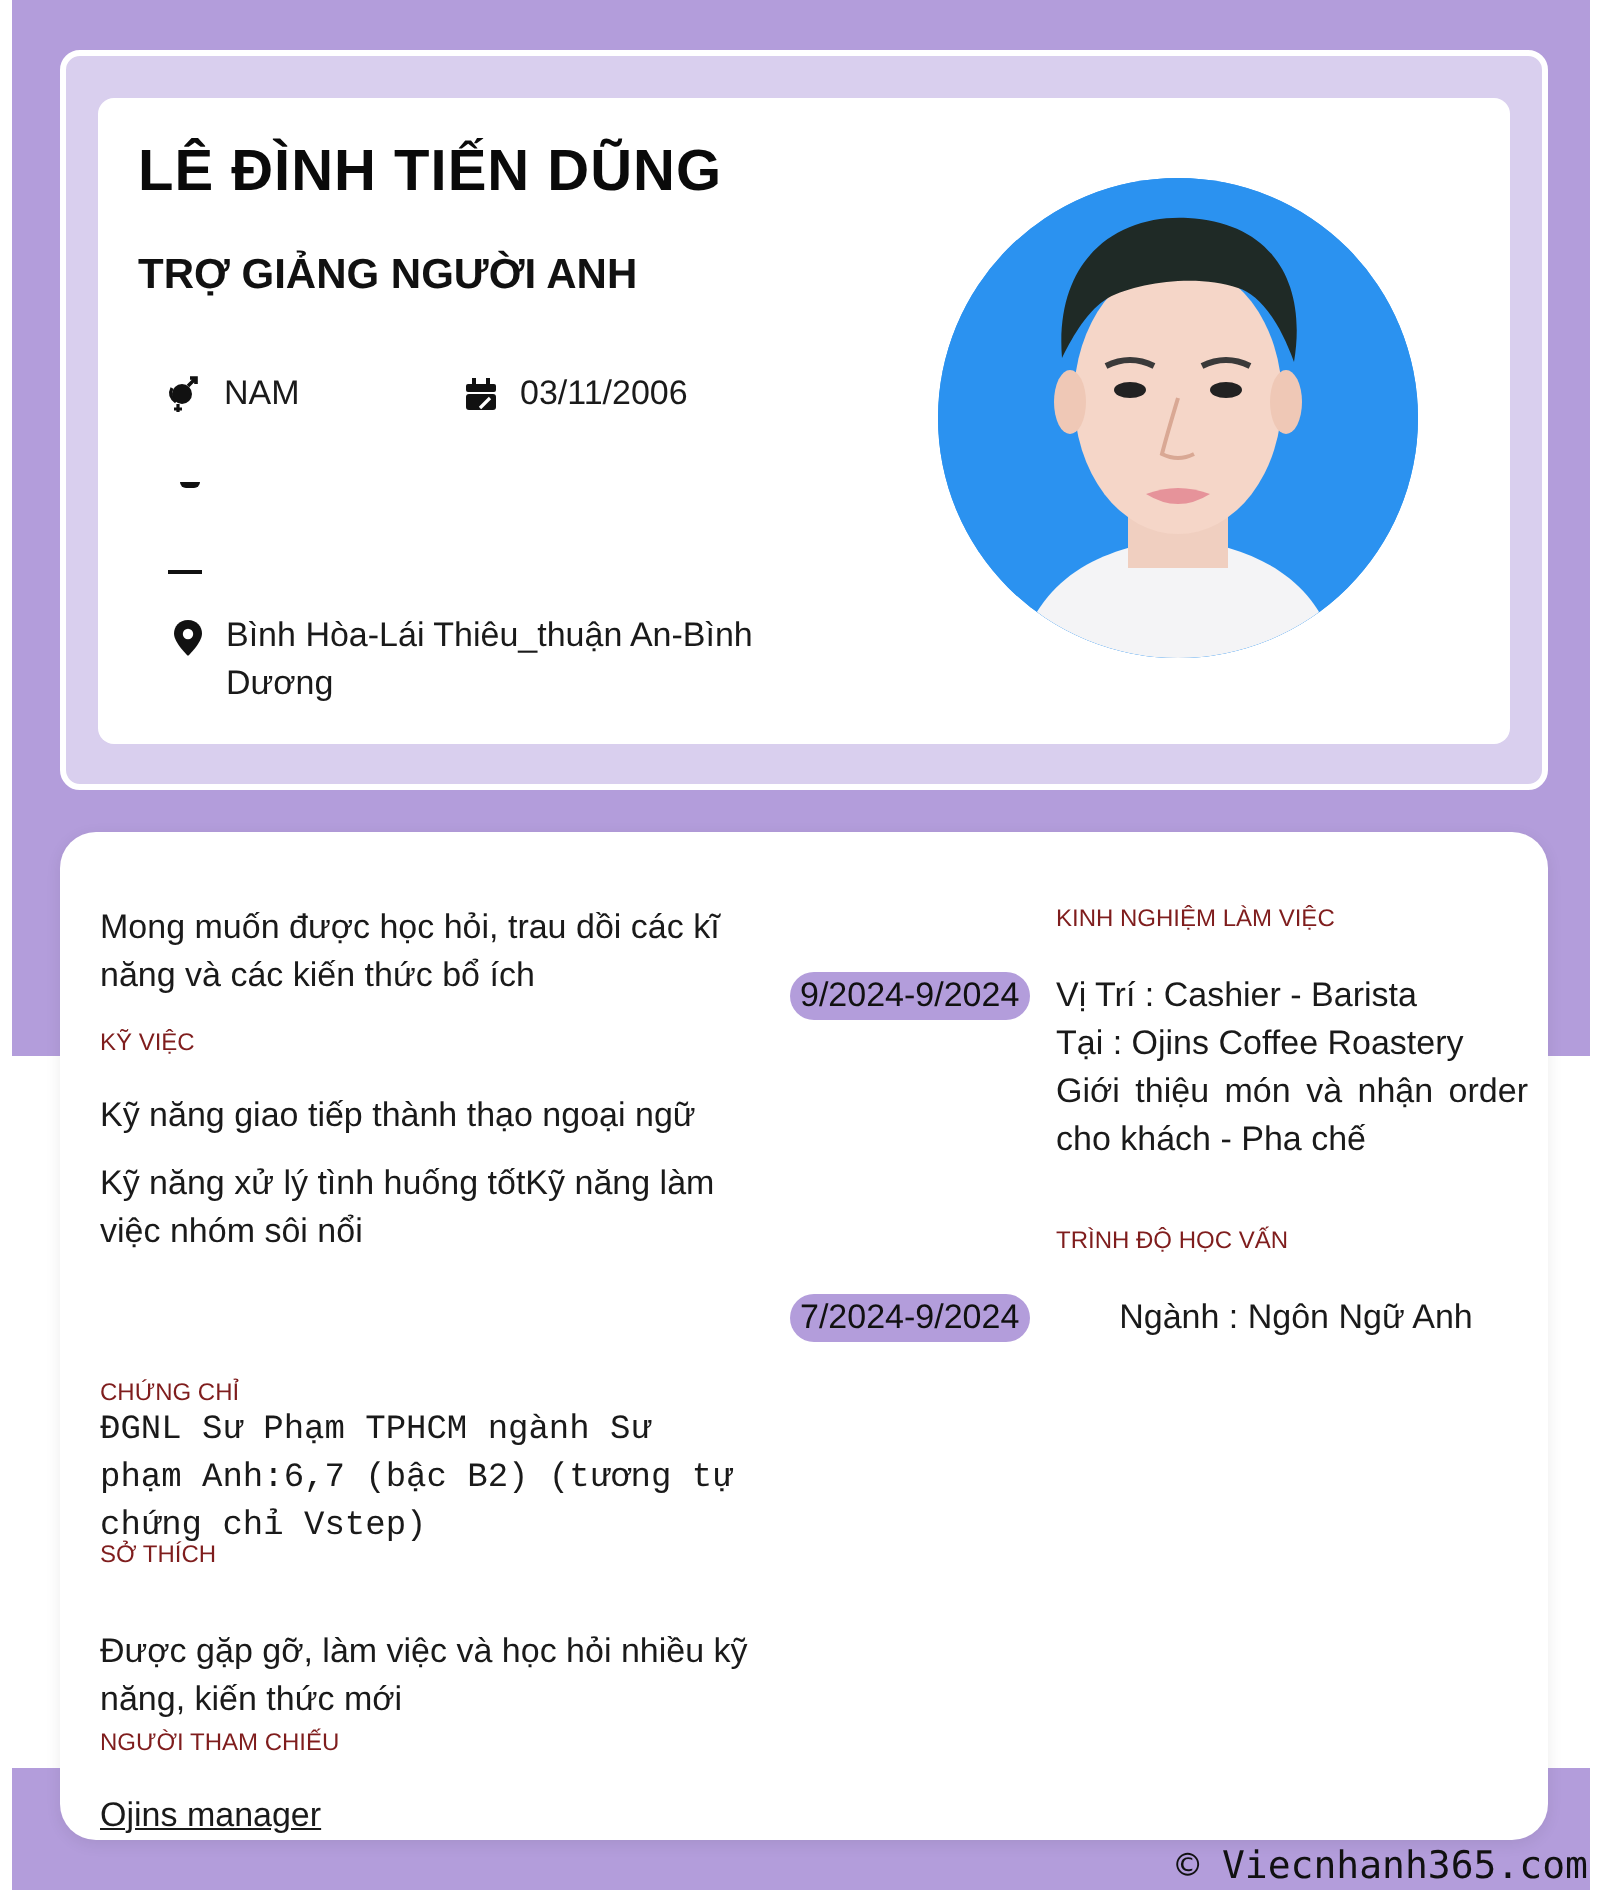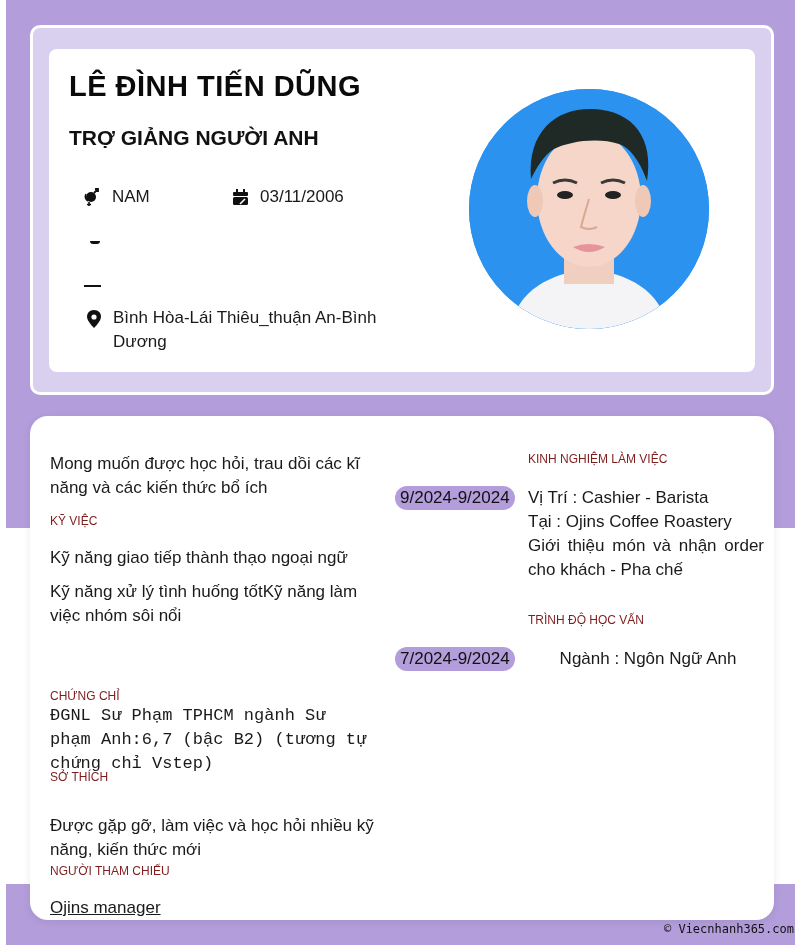--- a/index.html
+++ b/index.html
@@ -48,21 +48,21 @@
   .abs { position: absolute; }
 
   .right-col { position: absolute; left: 528px; }
   .timeline-body { font-size: 17px; line-height: 24px; color: #1a1a1a; width: 236px; }
   .timeline-body div { text-align: justify; }
   .date-pill {
     position: absolute; left: 395px; height: 24px; padding: 0 5px; border-radius: 12px;
     background: #b39ddb; font-size: 17px; line-height: 24px; color: #111; white-space: nowrap;
   }
 
-  .footer { position: absolute; right: 6px; top: 922px; font-family: "DejaVu Sans Mono", "Liberation Mono", monospace; font-size: 12px; color: #111; }
+  .footer { position: absolute; right: 6px; top: 922px; font-family: "DejaVu Sans Mono", "Liberation Mono", monospace; font-size: 19px; color: #111; }
 </style>
 </head>
 <body>
 
 <div class="bg-top"></div>
 <div class="bg-bottom"></div>
 
 <div class="header-outer"></div>
 <div class="header-inner"></div>
 

